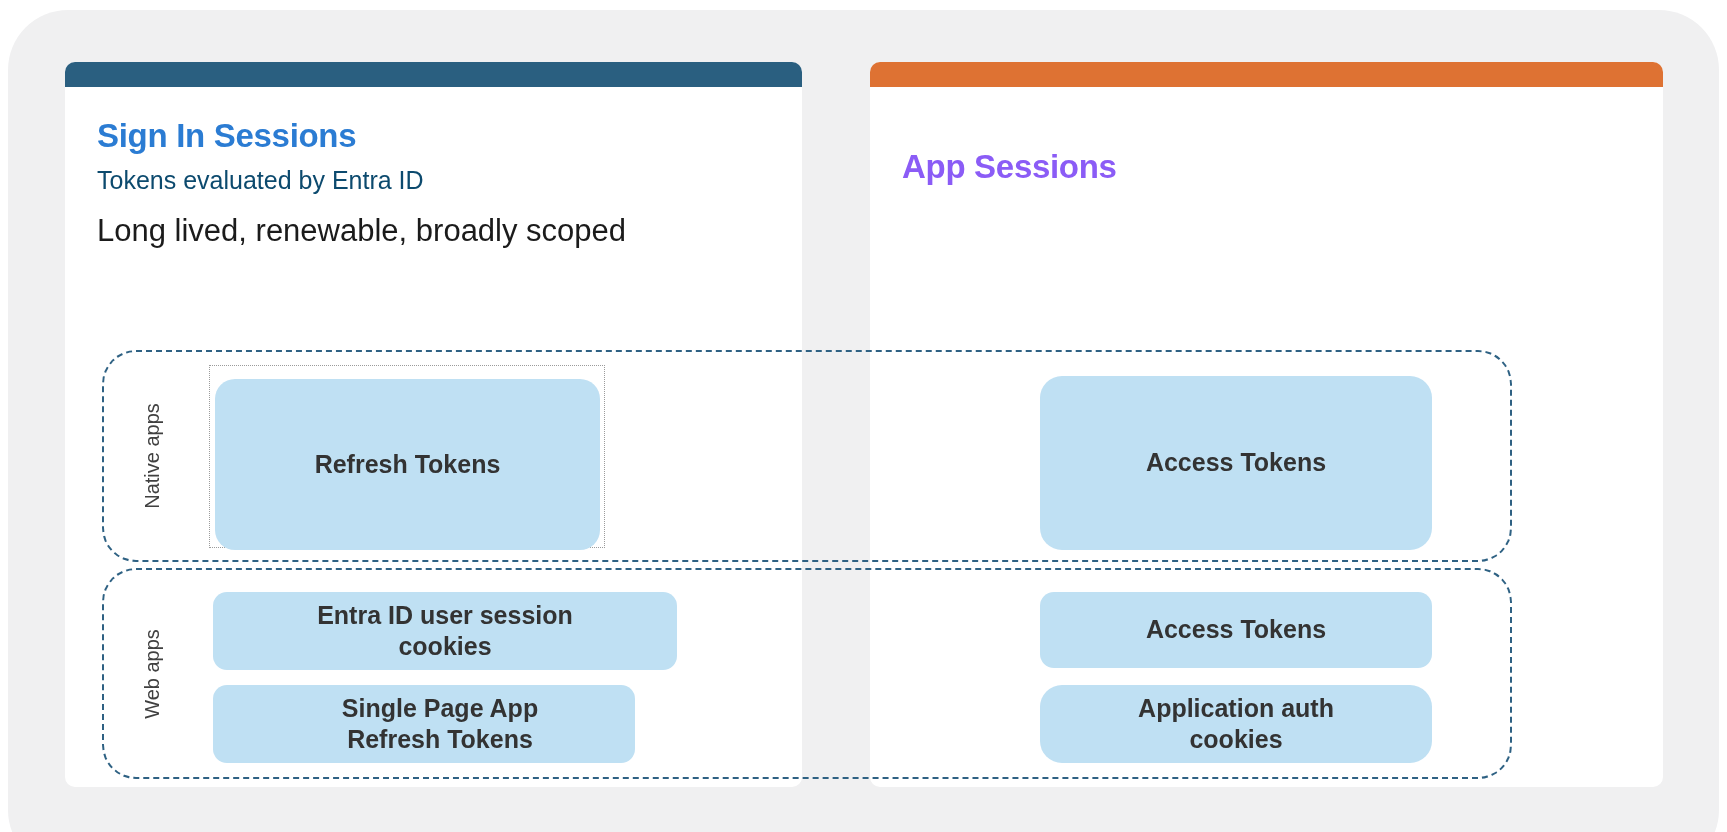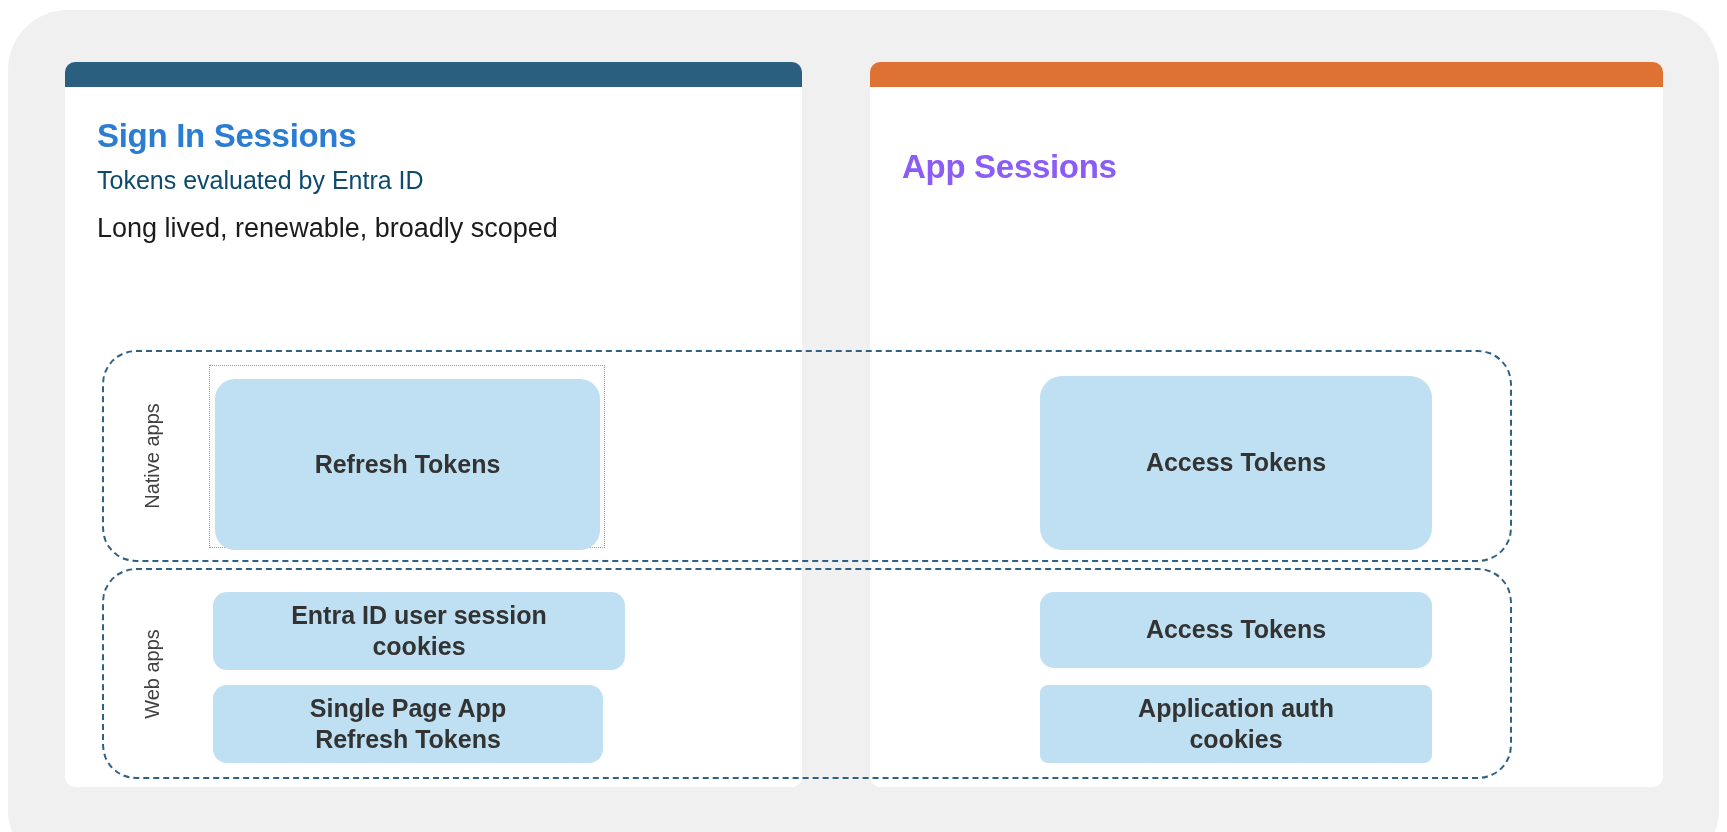--- a/index.html
+++ b/index.html
@@ -12,36 +12,36 @@
   .card-signin{left:65px;width:737px;}
   .card-app{left:870px;width:793px;}
   .card-bar{position:absolute;left:0;top:0;width:100%;height:25px;border-radius:10px 10px 0 0;}
   .card-signin .card-bar{background:#2a5f80;}
   .card-app .card-bar{background:#de7233;}
 
   .card-title{position:absolute;left:32px;top:55px;font-size:33px;font-weight:700;letter-spacing:-0.3px;}
   .card-signin .card-title{color:#2b7cd3;}
   .card-app .card-title{color:#8b5cf6;margin-top:31px;}
   .card-line1{position:absolute;left:32px;top:104px;font-size:25px;color:#0c4a6e;}
-  .card-line2{position:absolute;left:32px;top:151px;font-size:27px;color:#1b1b1b;}
+  .card-line2{position:absolute;left:32px;top:151px;font-size:31px;color:#1b1b1b;}
 
   .group{position:absolute;left:102px;width:1410px;border:2px dashed #2e6183;border-radius:34px;box-sizing:border-box;}
   .group-native{top:350px;height:212px;}
   .group-web{top:568px;height:211px;}
   .vlabel{position:absolute;left:48px;top:50%;transform:translate(-50%,-50%) rotate(-90deg);
     white-space:nowrap;font-size:20px;color:#404040;}
 
   .token{position:absolute;background:#bfe0f3;display:flex;align-items:center;justify-content:center;
     text-align:center;color:#333333;font-weight:600;font-size:25px;line-height:1.25;white-space:pre-line;margin-top:8px;}
   .token-refresh{left:215px;top:371px;width:385px;height:171px;border-radius:20px;}
   .token-access-native{left:1040px;top:368px;width:392px;height:174px;border-radius:22px;}
-  .token-entra-cookies{left:213px;top:584px;width:412px;height:78px;border-radius:14px;}
-  .token-spa-refresh{left:213px;top:677px;width:390px;height:78px;border-radius:14px;}
+  .token-entra-cookies{left:213px;top:584px;width:464px;height:78px;border-radius:14px;}
+  .token-spa-refresh{left:213px;top:677px;width:390px;height:78px;border-radius:14px;padding-left:32px;}
   .token-access-web{left:1040px;top:584px;width:392px;height:76px;border-radius:14px;}
-  .token-app-cookies{left:1040px;top:677px;width:392px;height:78px;border-radius:8px;}
+  .token-app-cookies{left:1040px;top:677px;width:392px;height:78px;border-radius:22px;}
 
   .selection{position:absolute;left:209px;top:365px;width:396px;height:183px;
     border:1px dotted #9b9b9b;box-sizing:border-box;}
 </style>
 </head>
 <body>
 
 <div class="canvas">
 
   <div class="bg-panel"></div>

